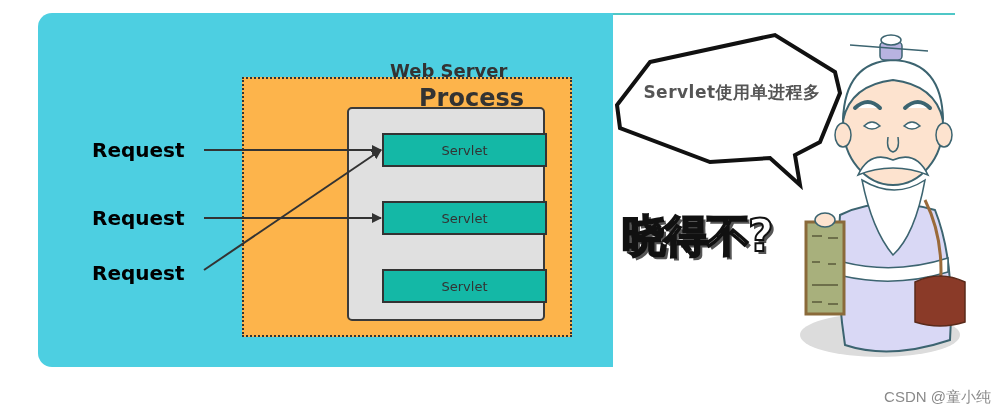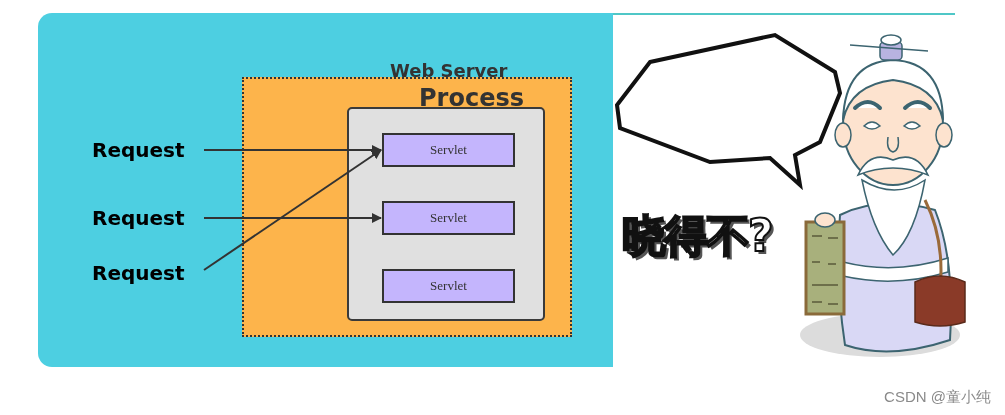--- a/index.html
+++ b/index.html
@@ -20,24 +20,24 @@
     background: #fdb44b; border: 2px dotted #333333; box-sizing: border-box;
   }
   .title-process {
     position: absolute; left: 419px; top: 84px; font-weight: bold; font-size: 24px; color: #333333;
   }
   .inner-box {
     position: absolute; left: 347px; top: 107px; width: 198px; height: 214px;
     background: #e0e0e0; border: 2px solid #3a3a3a; border-radius: 5px; box-sizing: border-box;
   }
   .servlet {
-    position: absolute; left: 382px; width: 133px; height: 34px;
-    background: #c4b5fd; border: 2px solid #333333; box-sizing: border-box;
+    position: absolute; left: 382px; width: 165px; height: 34px;
+    background: #14b8a6; border: 2px solid #333333; box-sizing: border-box;
     display: flex; align-items: center; justify-content: center;
-    font-size: 13px; color: #333333; font-family: Liberation Serif, serif;
+    font-size: 13px; color: #333333;
   }
   .request {
     position: absolute; left: 92px; font-weight: bold; font-size: 20px; color: #000000;
   }
   svg.arrows { position: absolute; left: 0; top: 0; pointer-events: none; }
 
   
   .cartoon-panel { position: absolute; left: 613px; top: 13px; width: 350px; height: 354px; background: #ffffff; }
   .top-line { position: absolute; left: 613px; top: 13px; width: 342px; height: 2px; background: #4fc7c7; }
   .bubble-text {
@@ -128,16 +128,17 @@
     <line x1="812" y1="302" x2="822" y2="302"></line>
       <line x1="828" y1="304" x2="838" y2="304"></line>
   </g>
   <ellipse cx="825" cy="220" rx="10" ry="7" fill="#fde3cf" stroke="#3c6470" stroke-width="1.5"></ellipse>
 
   <path d="M925,200 Q945,240 940,290" fill="none" stroke="#9a6a3a" stroke-width="3"></path>
   <path d="M915,282 Q940,270 965,282 L965,322 Q940,330 915,322 Z" fill="#8a3a28" stroke="#5a2a1a" stroke-width="1.5"></path>
 </svg>
 
 <div class="bubble-text">
+  <div>Servlet使用单进程多</div>
 </div>
 <div class="big-text">晓得不?</div>
 
 <div class="watermark">CSDN @童小纯</div>
 
 </body></html>

